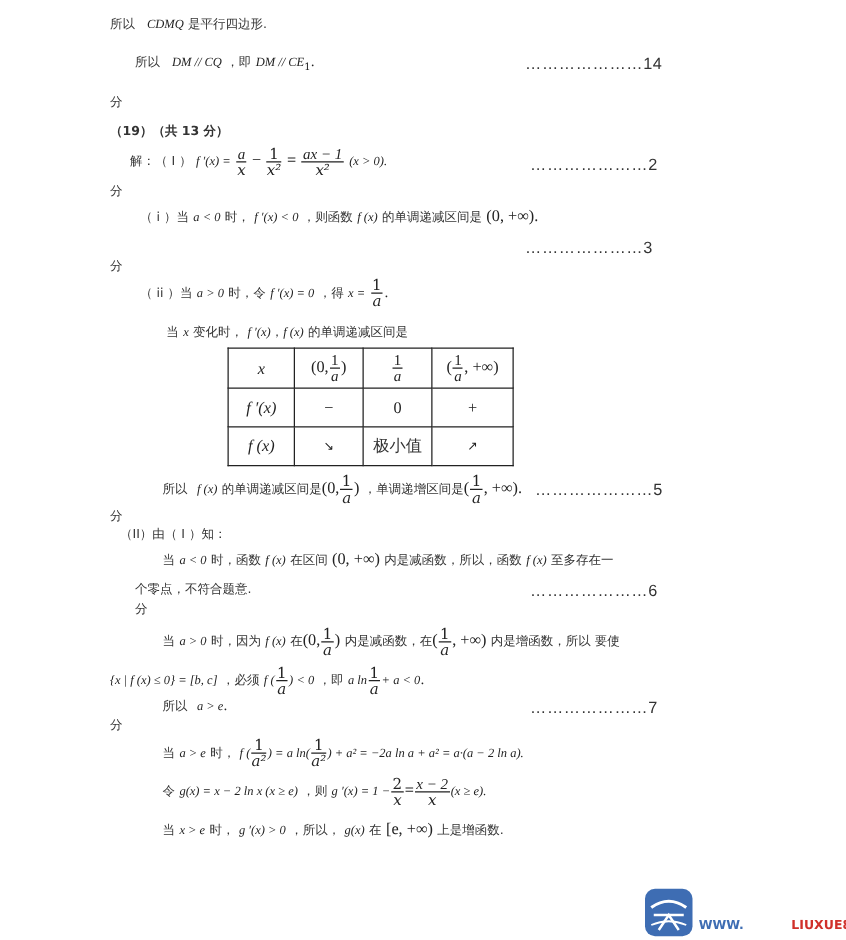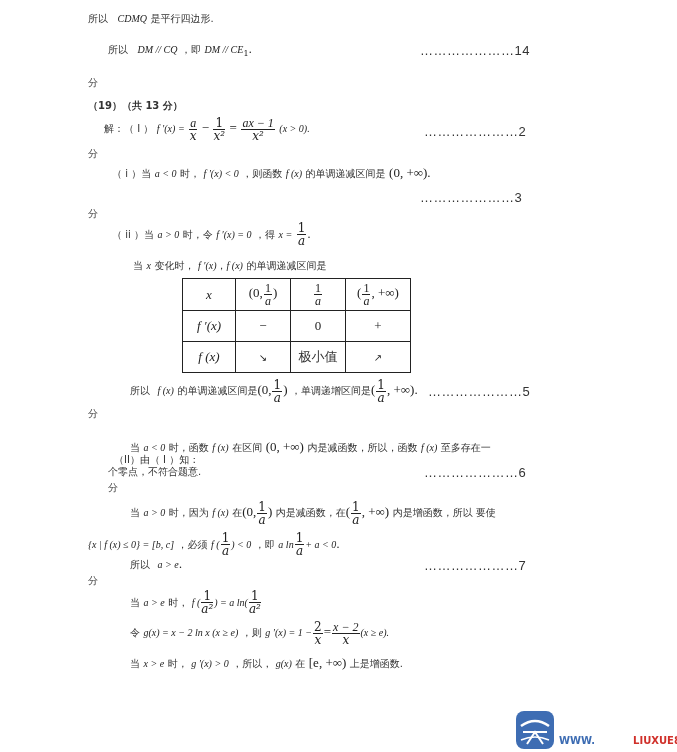--- a/index.html
+++ b/index.html
@@ -113,21 +113,21 @@
 
 <div class="line" style="left:130px;top:378px;line-height:24px;">
   <span class="cn">所以</span>
   <span class="m" style="margin-left:4px;">f (x)</span>
   <span class="cn">的单调递减区间是</span><span class="mu">(0,</span><span class="frac"><span class="n">1</span><span class="d">a</span></span><span class="mu">)</span>
   <span class="cn">，单调递增区间是</span><span class="mu">(</span><span class="frac"><span class="n">1</span><span class="d">a</span></span><span class="mu">, +∞).</span>
 </div>
 <div class="score" style="left:428px;top:384px;">…………………5</div>
 <div class="line cn" style="left:88px;top:407px;">分</div>
 
-<div class="line cn" style="left:114px;top:421px;margin-top:32px;">（II）由（ I ）知：</div>
+<div class="line cn" style="left:96px;top:421px;">（II）由（ I ）知：</div>
 
 <div class="line" style="left:130px;top:440px;">
   <span class="cn">当</span>
   <span class="m">a &lt; 0</span>
   <span class="cn">时，函数</span>
   <span class="m">f (x)</span>
   <span class="cn">在区间</span>
   <span class="mu">(0, +∞)</span>
   <span class="cn">内是减函数，所以，函数</span>
   <span class="m">f (x)</span>
@@ -159,21 +159,21 @@
   <span class="cn">所以</span>
   <span class="m" style="margin-left:4px;">a &gt; e</span><span>.</span>
 </div>
 <div class="score" style="left:424px;top:558px;">…………………7</div>
 <div class="line cn" style="left:88px;top:574px;">分</div>
 
 <div class="line" style="left:130px;top:590px;line-height:24px;">
   <span class="cn">当</span>
   <span class="m">a &gt; e</span>
   <span class="cn">时，</span>
-  <span class="m">f (</span><span class="frac"><span class="n">1</span><span class="d">a²</span></span><span class="m">) = a ln(</span><span class="frac"><span class="n">1</span><span class="d">a²</span></span>
+  <span class="m">f (</span><span class="frac"><span class="n">1</span><span class="d">a²</span></span><span class="m">) = a ln(</span><span class="frac"><span class="n">1</span><span class="d">a²</span></span><span class="m">) + a² = −2a ln a + a² = a·(a − 2 ln a).</span>
 </div>
 
 <div class="line" style="left:130px;top:620px;line-height:24px;">
   <span class="cn">令</span>
   <span class="m">g(x) = x − 2 ln x (x ≥ e)</span>
   <span class="cn">，则</span>
   <span class="m">g ′(x) = 1 −</span><span class="frac"><span class="n">2</span><span class="d">x</span></span><span class="mu">=</span><span class="frac"><span class="n m">x − 2</span><span class="d">x</span></span><span class="m">(x ≥ e).</span>
 </div>
 
 <div class="line" style="left:130px;top:656px;">

